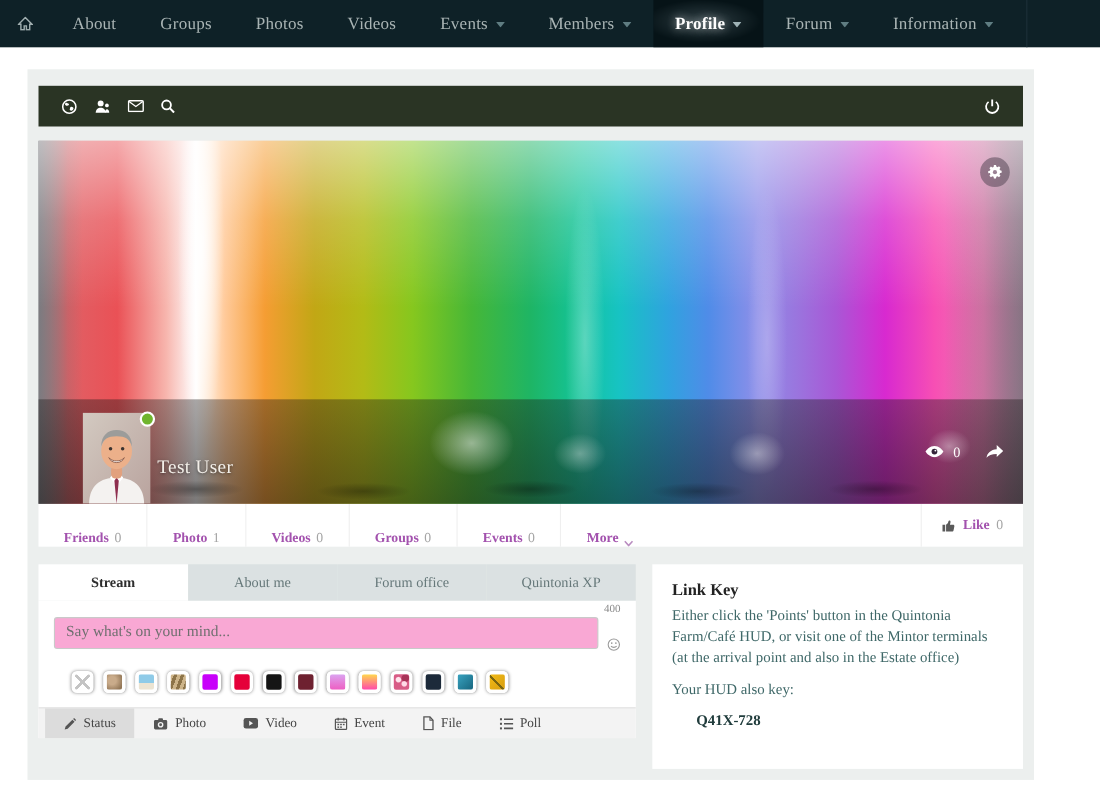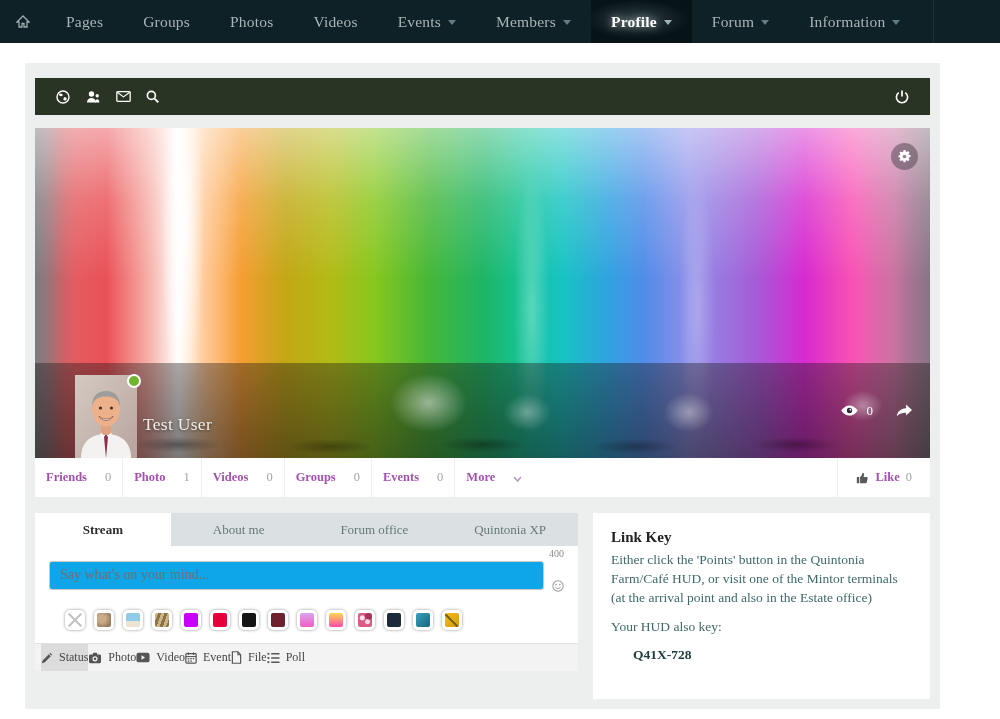--- a/index.html
+++ b/index.html
@@ -56,52 +56,52 @@
   .status-dot { position:absolute; left:92px; top:11px; width:14px; height:14px; border-radius:50%;
     background:#6fb52e; border:2px solid #fff; z-index:3; }
   .profile-name { position:absolute; left:108px; top:14px; height:100%; display:flex; align-items:center;
     color:#f3efe9; font-size:17.5px; letter-spacing:.3px; text-shadow:0 1px 3px rgba(0,0,0,.5); z-index:2; }
   .strip-right { position:absolute; right:18px; top:0; height:100%; display:flex; align-items:center; gap:9px;
     color:#fff; font-size:13px; z-index:2; }
   .strip-right .share { margin-left:14px; cursor:pointer; display:flex; }
 
   
   .stats-bar { height:39px; background:#fff; display:flex; align-items:stretch; font-size:12.5px; }
-  .stat-item { display:flex; align-items:center; gap:18px; padding:0 11px; border-right:1px solid #efefef; cursor:pointer; }
+  .stat-item { display:flex; align-items:flex-end; gap:5px; padding:0 23px; border-right:1px solid #efefef; cursor:pointer; }
   .stat-item .lbl { color:#a352ae; font-weight:bold; }
   .stat-item .cnt { color:#a5a5a5; }
   .stat-item .caret { display:flex; margin-top:2px; color:#b98cc0; }
   .like-box { margin-left:auto; display:flex; align-items:center; gap:6px; padding:0 18px;
     border-left:1px solid #efefef; cursor:pointer; }
   .like-box .thumb { color:#5a5a5a; display:flex; }
   .like-box .lbl { color:#a352ae; font-weight:bold; }
   .like-box .cnt { color:#a5a5a5; }
 
   
   .content { display:flex; gap:15px; margin-top:16px; align-items:flex-start; }
   .left-col { width:543px; }
   .tab-strip { display:flex; }
   .ctab { flex:1; height:33px; display:flex; align-items:center; justify-content:center;
     background:#dbe1e2; color:#66787a; font-size:13px; cursor:pointer; }
   .ctab.active { background:#fff; color:#2e2e2e; font-weight:bold; }
   .composer { background:#fff; }
   .composer-top { position:relative; padding:12px 14px 8px; }
   .composer-row { display:flex; align-items:center; gap:5px; }
   .status-input { flex:1; height:29px; border:1px solid #c9c9c9; border-radius:3px; padding:0 10px;
-    font-family:"Liberation Serif","DejaVu Serif",serif; font-size:14px; color:#444; background:#0ea5e9; }
+    font-family:"Liberation Serif","DejaVu Serif",serif; font-size:14px; color:#444; background:#f9a8d4; }
   .status-input::placeholder { color:#6f6f6f; }
   .right-rail { width:15px; position:relative; height:34px; }
   .char-count { position:absolute; top:-10px; right:0; font-size:10px; color:#8a8a8a; }
   .smiley { position:absolute; bottom:0; right:0; color:#9a9a9a; cursor:pointer; display:flex; }
   .thumbs { display:flex; gap:9px; padding:10px 14px 13px 30px; }
   .swatch { width:20px; height:20px; border:3px solid #fff; border-radius:5px;
     box-shadow:0 0 3px rgba(0,0,0,.45); cursor:pointer; flex:0 0 auto; }
   .actions-bar { background:#f3f3f3; border-top:1px solid #e2e2e2; display:flex; align-items:stretch;
     height:28px; padding-left:6px; font-size:12px; color:#454545; }
-  .action-btn { display:flex; align-items:center; gap:6px; padding:0 0; cursor:pointer; }
+  .action-btn { display:flex; align-items:center; gap:6px; padding:0 17px; cursor:pointer; }
   .action-btn.active { background:#dcdcdc; }
   .action-btn .aicon { display:flex; color:#555; }
 
   
   .right-col { width:337px; background:#fff; min-height:186px; padding:16px 18px; }
   .sb-title { font-size:15px; font-weight:bold; color:#222; }
   .sb-body { margin-top:4px; font-size:13.5px; line-height:1.42; color:#3f6868; }
   .sb-keylabel { margin-top:12px; font-size:13.5px; color:#3f6868; }
   .sb-keyvalue { margin:12px 0 0 22px; font-size:13.5px; font-weight:bold; color:#203c3c; }
 
@@ -112,21 +112,21 @@
 
 <div class="topnav">
   <div class="nav-home">
     <span>
       <svg width="14" height="13" viewBox="0 0 14 13">
           <path d="M7 1L1 7h2v5h3V8.5h2V12h3V7h2z" fill="none" stroke="currentColor" stroke-width="1.3"></path>
         </svg>
     </span>
   </div>
   <div class="nav-item">
-      <span>Pages</span>
+      <span>About</span>
     </div>
   <div class="nav-item">
       <span>Groups</span>
     </div>
   <div class="nav-item">
       <span>Photos</span>
     </div>
   <div class="nav-item">
       <span>Videos</span>
     </div>

